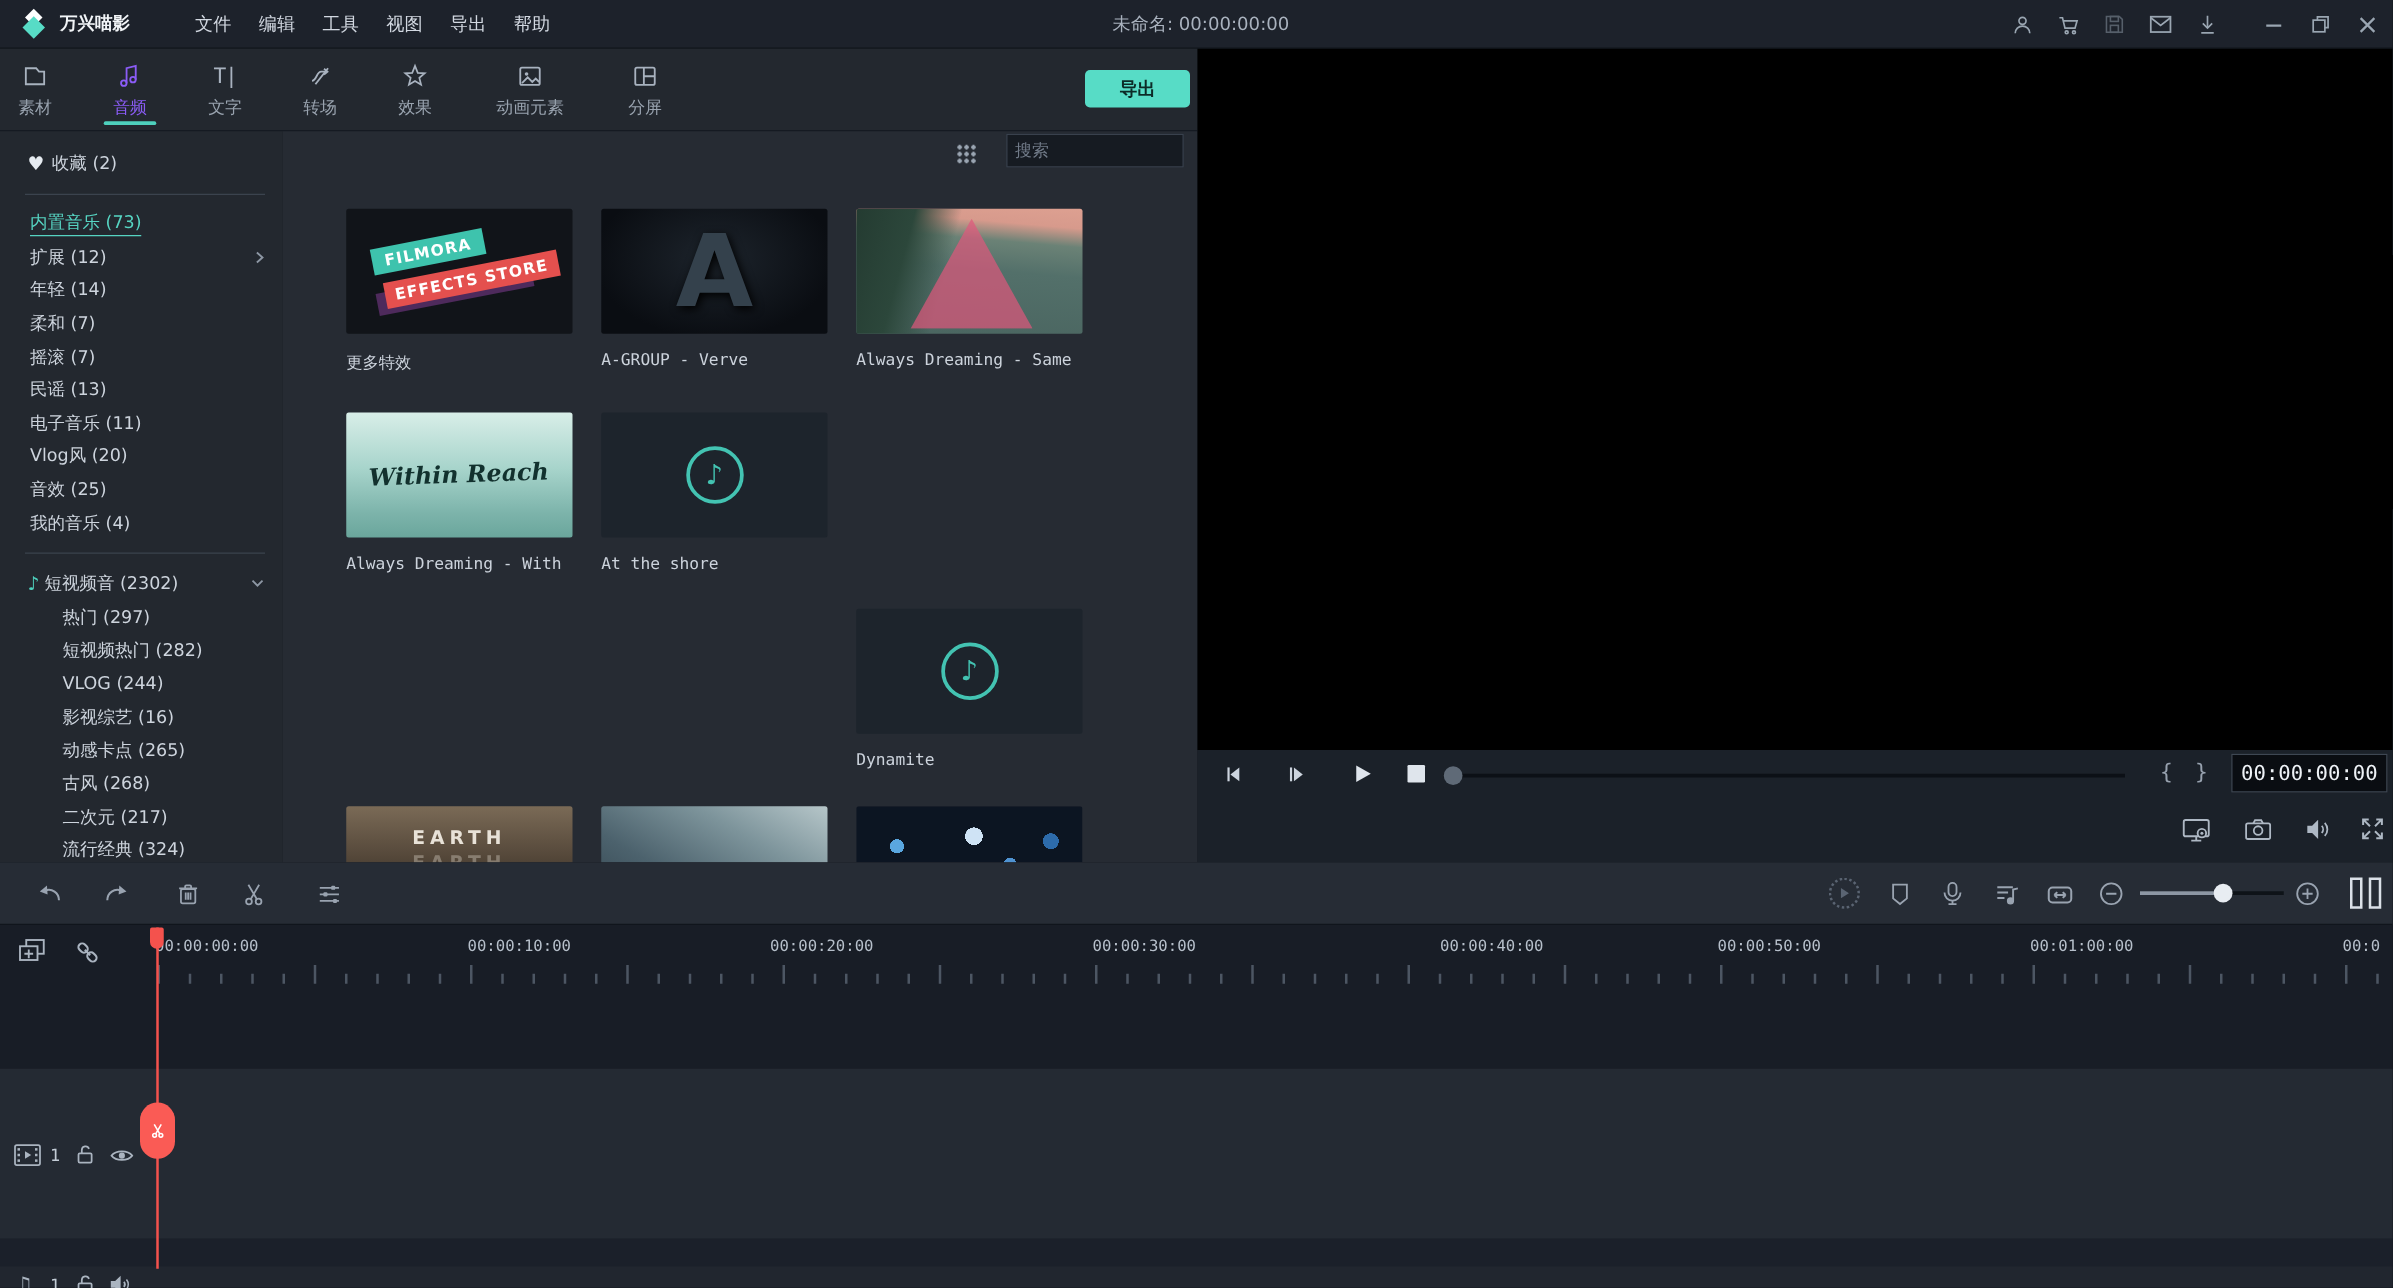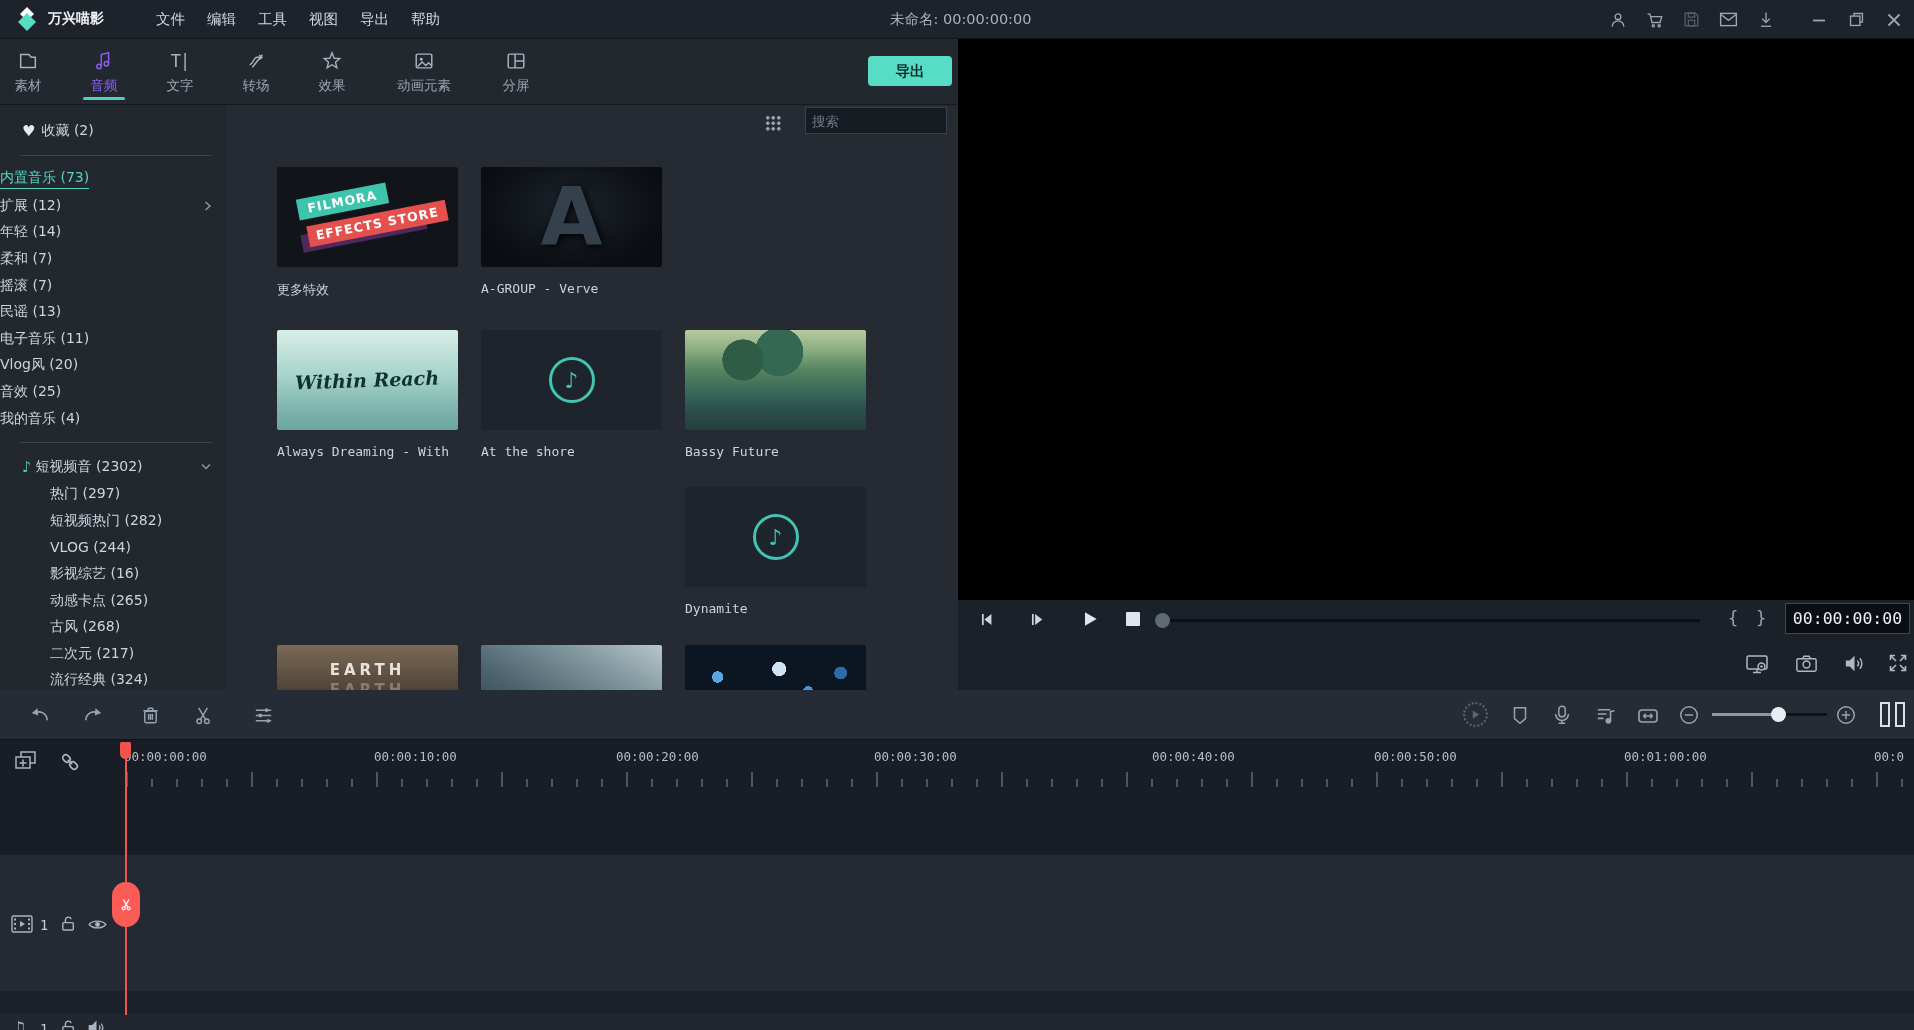--- a/index.html
+++ b/index.html
@@ -32,21 +32,21 @@
     background:#57dcc6;color:#0c2b27;font-size:14.5px;font-weight:bold;border:none;
     display:flex;align-items:center;justify-content:center;cursor:pointer;}
 
   
   .sidebar{position:absolute;top:105px;left:0;width:226px;height:585px;background:#23282f;
     font-size:14px;color:#cdd4dd;padding-top:12px;overflow:hidden;}
   .fav-row{height:28px;display:flex;align-items:center;padding-left:22px;gap:6px;}
   .heart{color:#e6ebf1;font-size:15px;}
   .sb-divider{border-top:1px solid #3b434e;margin:10px 14px 10px 20px;}
   .sb-list{list-style:none;}
-  .sb-list li{height:26.6px;display:flex;align-items:center;position:relative;cursor:pointer;}
+  .sb-list li{height:26.6px;display:flex;align-items:center;padding-left:24px;position:relative;cursor:pointer;}
   .sb-list li.active span.lbl{color:#56d4c2;border-bottom:1px solid #56d4c2;padding-bottom:1px;}
   .sb-chev{position:absolute;right:14px;color:#8d97a4;}
   .group-header{height:28px;display:flex;align-items:center;padding-left:22px;position:relative;}
   .group-note{color:#4ed0bd;font-size:15px;margin-right:4px;}
   .sb-children li{padding-left:50px;}
   .collapse-handle{position:absolute;left:231px;top:388px;color:#76markdown808d;color:#76808d;}
   .collapse-handle svg{color:#7d8794;}
 
   
   .content{position:absolute;top:105px;left:226px;width:732px;height:585px;background:#262b33;}
@@ -408,36 +408,39 @@
         <span class="rb2">EFFECTS STORE</span>
       </div>
       <div class="ctitle">更多特效</div>
     </div>
     <div class="card" style="left:255px;top:27px">
       <div class="thumb th-a">
         <span class="bigA">A</span>
         </div>
       <div class="ctitle">A-GROUP - Verve</div>
     </div>
+    <div class="card" style="left:459px;top:27px">
+      <div class="thumb th-coast">
+        <span class="coast-cliff"></span>
+        <span class="coast-tri"></span>
+        </div>
+      <div class="ctitle">Always Dreaming - Same</div>
+    </div>
 
     <div class="card" style="left:51px;top:190px">
       <div class="thumb th-reach">
         <span class="reach-text">Within Reach</span>
         </div>
       <div class="ctitle">Always Dreaming - With</div>
     </div>
     <div class="card" style="left:255px;top:190px">
       <div class="thumb th-note">
         <span class="note-ring">♪</span>
         </div>
       <div class="ctitle">At the shore</div>
-    </div>
-    <div class="card" style="left:459px;top:190px">
-      <div class="thumb th-cliffs"></div>
-      <div class="ctitle">Bassy Future</div>
     </div>
 
     <div class="card" style="left:459px;top:347px">
       <div class="thumb th-note">
         <span class="note-ring">♪</span>
         </div>
       <div class="ctitle">Dynamite</div>
     </div>
 
     <div class="card" style="left:51px;top:505px">

